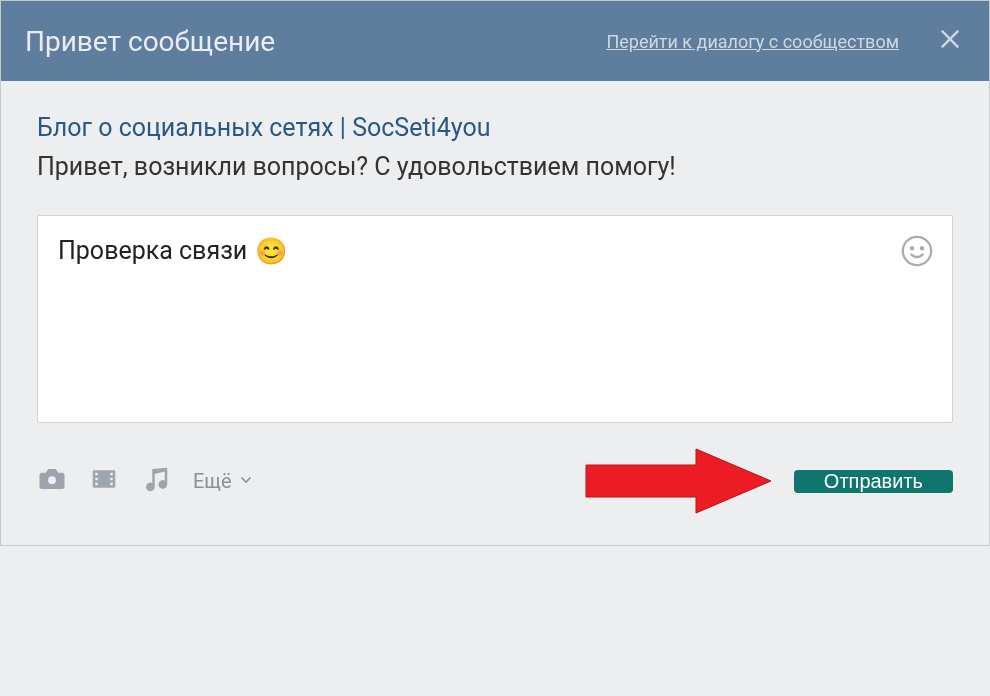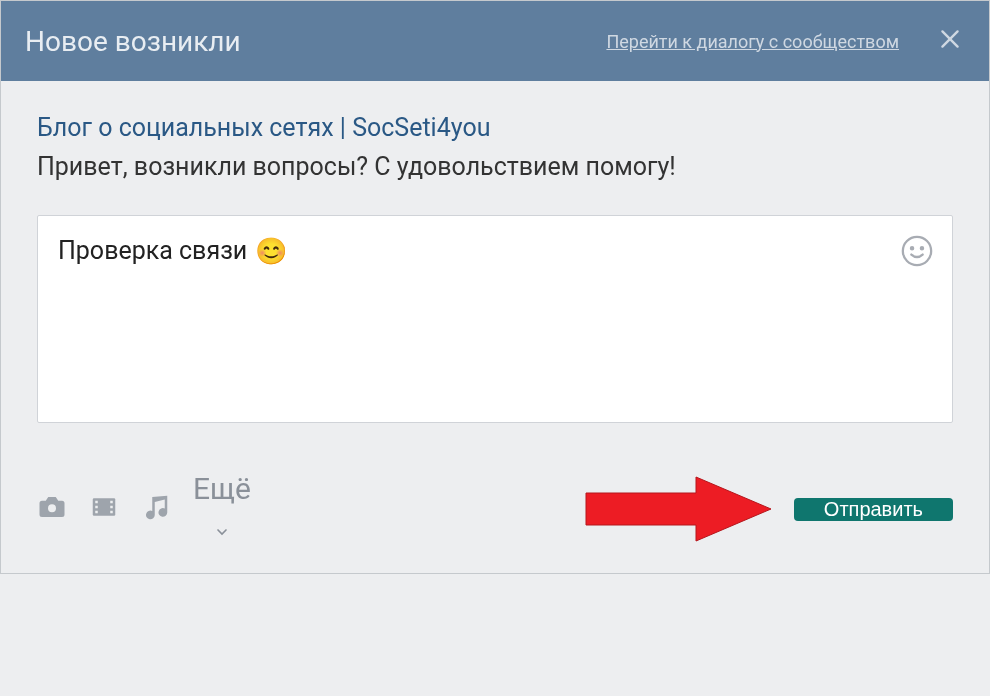--- a/index.html
+++ b/index.html
@@ -102,21 +102,21 @@
       color: #8a9099;
       font-size: 25px;
     }
     .textbox {
       background: #fff;
       border: 1px solid #d0d3d8;
       border-radius: 2px;
       padding: 20px 60px 20px 20px;
       min-height: 208px;
       position: relative;
-      margin-bottom: 46px;
+      margin-bottom: 18px;
     }
     .textbox-content {
       font-size: 25px;
       color: #222;
       display: flex;
       align-items: center;
       gap: 8px;
     }
     .emoji-in-text {
       font-size: 26px;
@@ -152,27 +152,26 @@
       display: flex;
       align-items: center;
       justify-content: center;
     }
     .attach-icon svg {
       width: 100%;
       height: 100%;
     }
     .more-link {
       color: #8a9099;
-      font-size: 30px;
+      font-size: 20px;
       margin-left: 22px;
       cursor: pointer;
       display: flex;
       align-items: center;
       gap: 6px;
-      flex-direction: column;
     }
     .more-link svg {
       width: 16px;
       height: 16px;
     }
     .footer-spacer {
       flex: 1;
     }
     .arrow-pointer {
       margin-right: 18px;
@@ -191,21 +190,21 @@
       padding: 0 30px;
       cursor: pointer;
     }
   </style>
 </head>
 <body>
 
 <div class="modal">
 
   <div class="modal-header">
-    <div class="modal-title">Новое возникли</div>
+    <div class="modal-title">Привет сообщение</div>
     <div class="modal-header-spacer"></div>
     <div class="dialog-link">Перейти к диалогу с сообществом</div>
     <div class="close-btn">
       <span>
         <svg viewBox="0 0 24 24" fill="none" stroke="currentColor" stroke-width="2.2" stroke-linecap="round">
           <line x1="5" y1="5" x2="19" y2="19"></line>
           <line x1="19" y1="5" x2="5" y2="19"></line>
         </svg>
       </span>
     </div>

